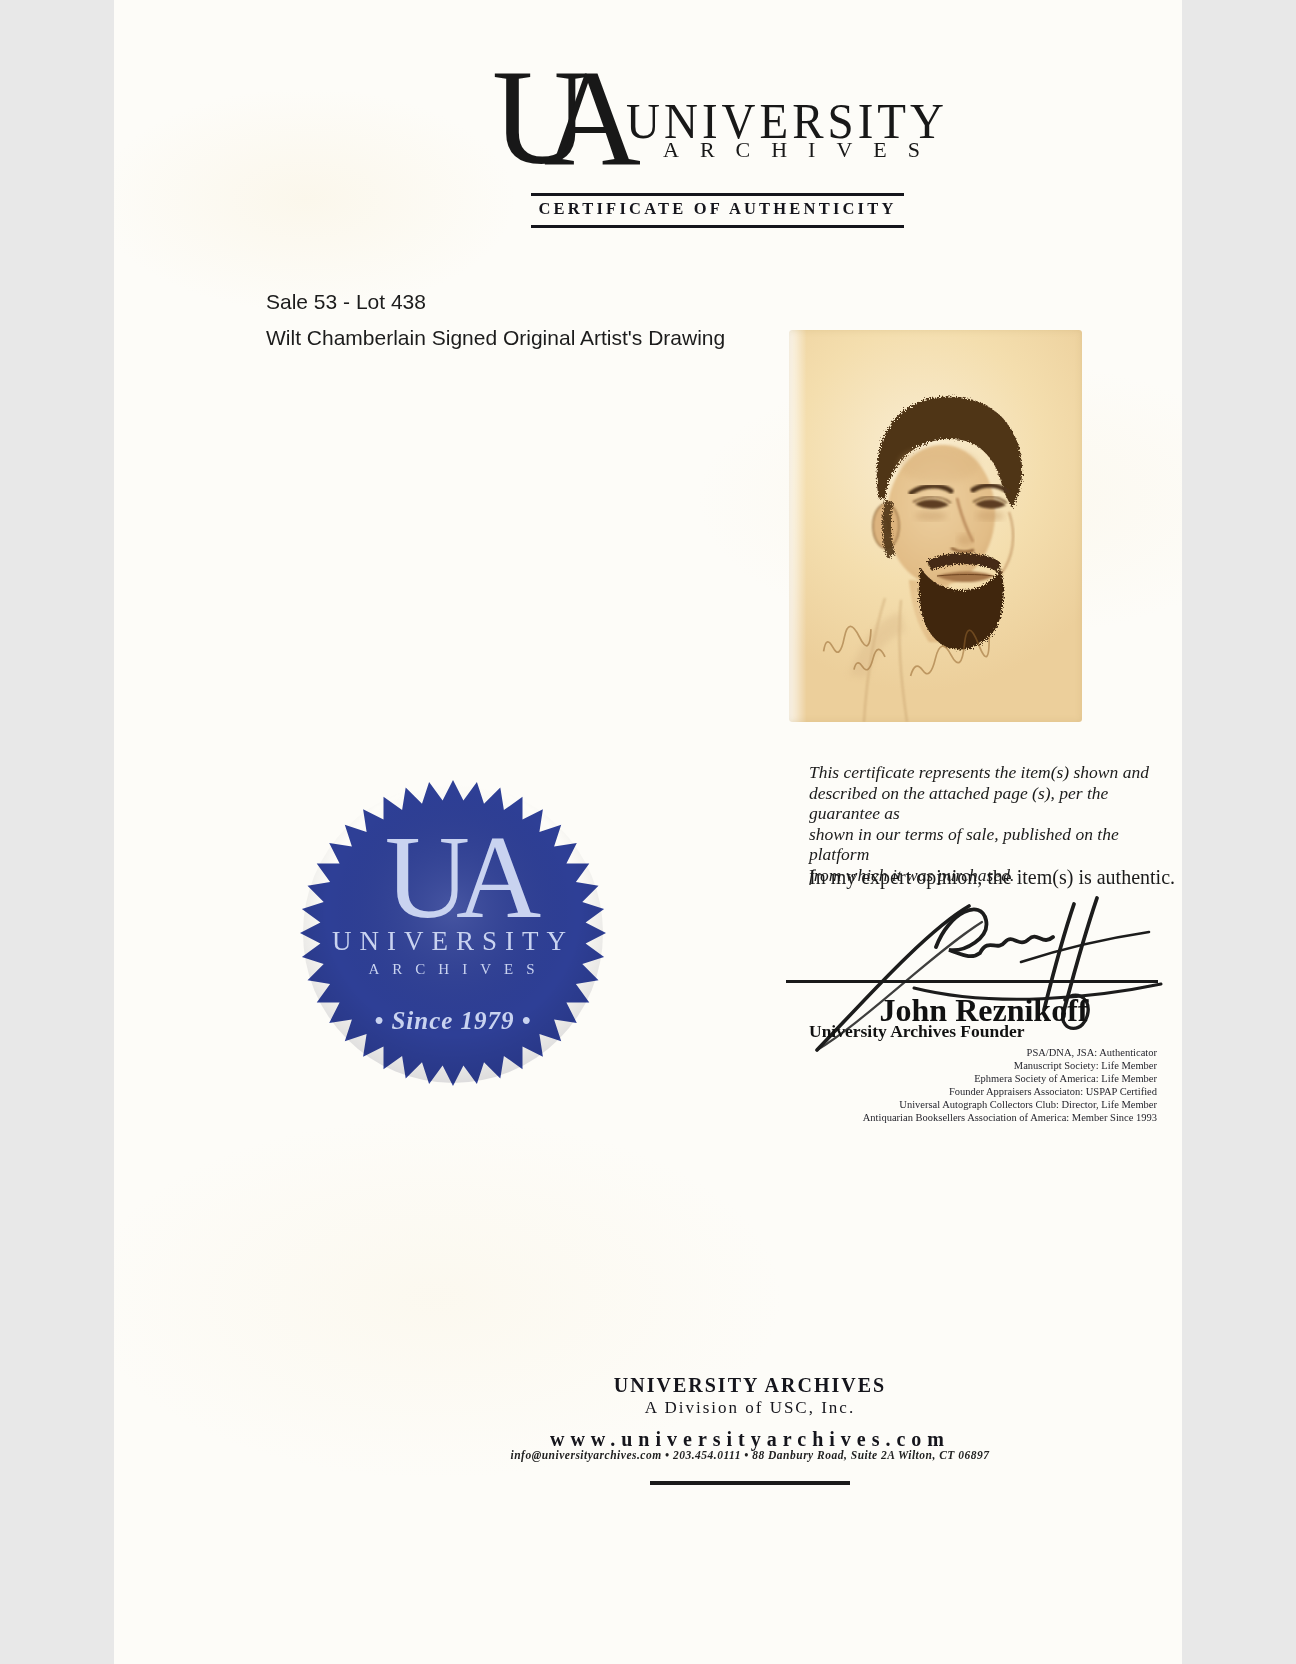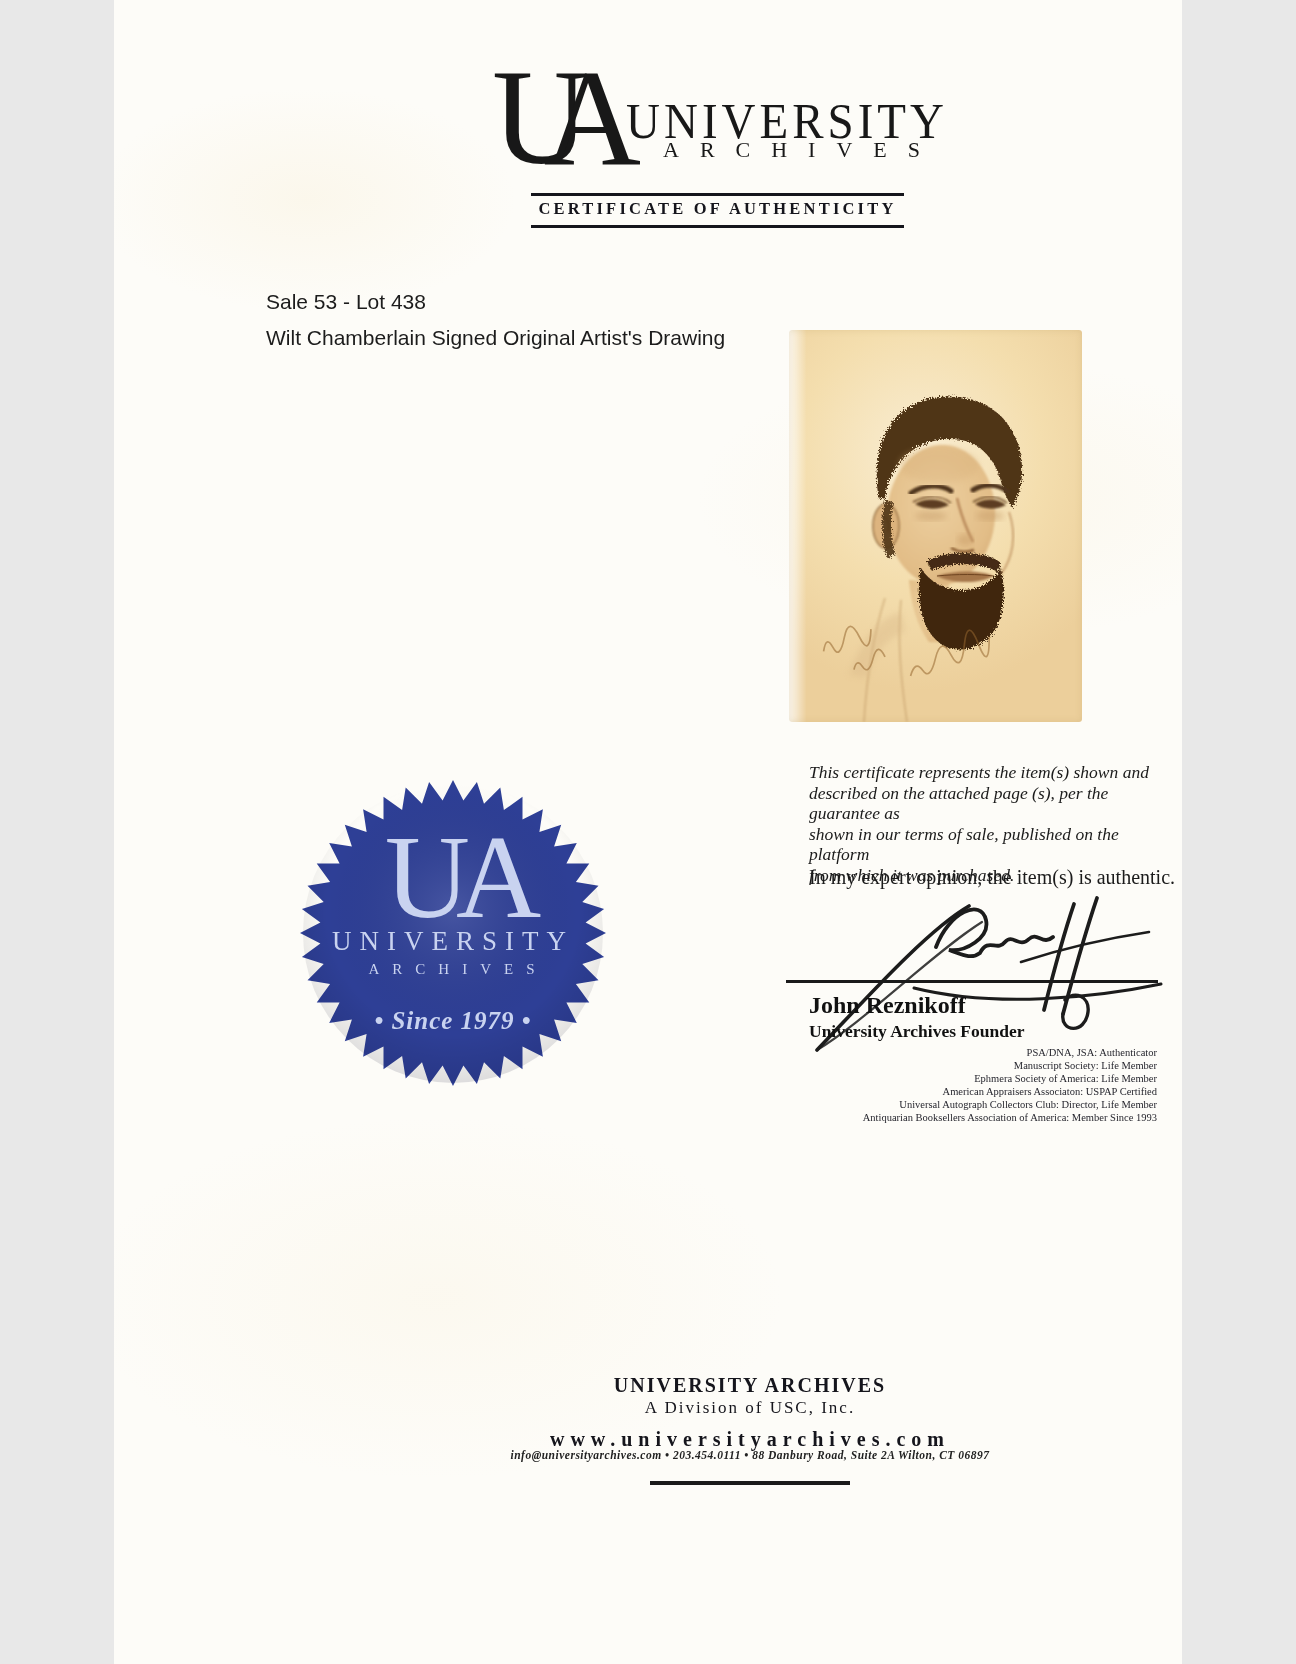--- a/index.html
+++ b/index.html
@@ -61,21 +61,21 @@
   
   .seal{left:184px;top:777px;width:310px;height:312px;}
 
   
   .statement{left:695px;top:762px;width:370px;font-style:italic;font-size:17.5px;line-height:20.5px;color:#1b1b1b;}
   .opinion{left:695px;top:866px;width:380px;font-size:20px;color:#1b1b1b;}
 
   
   .sig-svg{left:655px;top:890px;}
   .sig-rule{left:672px;top:980px;width:372px;height:2.5px;background:#1a1a1a;}
-  .signer-name{left:695px;top:992px;width:350px;text-align:left;font-weight:bold;font-size:24px;color:#111;}
+  .signer-name{left:695px;top:992px;width:350px;text-align:center;font-weight:bold;font-size:32px;color:#111;}
   .signer-title{left:695px;top:1021px;width:350px;text-align:left;font-weight:bold;font-size:17.5px;color:#111;}
   .credentials{left:595px;top:1046px;width:448px;text-align:right;font-size:10.5px;line-height:13px;color:#26262e;}
   .f-org{left:0;top:1374px;width:1272px;text-align:center;font-weight:bold;font-size:20px;letter-spacing:2px;color:#15151c;}
   .f-div{left:0;top:1398px;width:1272px;text-align:center;font-size:17px;letter-spacing:2px;color:#15151c;}
   .f-web{left:0;top:1419px;width:1272px;text-align:center;font-weight:bold;font-size:20px;letter-spacing:6px;color:#15151c;margin-top:9px;}
   .f-contact{left:0;top:1449px;width:1272px;text-align:center;font-weight:bold;font-style:italic;font-size:11.5px;letter-spacing:.5px;color:#222;}
   .f-divider{left:536px;top:1481px;width:200px;height:3.5px;background:#1a1a1a;}
   .f-promo{left:0;top:1493px;width:1272px;text-align:center;font-weight:bold;font-style:italic;font-size:21px;color:#15151c;}
 </style>
 </head>
@@ -198,21 +198,21 @@
       <path d="M145,98 C225,118 325,108 392,94" stroke-width="3"></path>
     </g>
   </svg>
   <div class="abs sig-rule"></div>
   <div class="abs signer-name">John Reznikoff</div>
   <div class="abs signer-title">University Archives Founder</div>
   <div class="abs credentials">
     <div>PSA/DNA, JSA: Authenticator</div>
     <div>Manuscript Society: Life Member</div>
     <div>Ephmera Society of America: Life Member</div>
-    <div>American Appraisers Associaton: USPAP Certified</div>
+    <div>Founder Appraisers Associaton: USPAP Certified</div>
     <div>Universal Autograph Collectors Club: Director, Life Member</div>
     <div>Antiquarian Booksellers Association of America: Member Since 1993</div>
   </div>
 
   <div class="abs f-org">UNIVERSITY ARCHIVES</div>
   <div class="abs f-div">A Division of USC, Inc.</div>
   <div class="abs f-web">www.universityarchives.com</div>
   <div class="abs f-contact">info@universityarchives.com • 203.454.0111 • 88 Danbury Road, Suite 2A Wilton, CT 06897</div>
   <div class="abs f-divider"></div>
 

